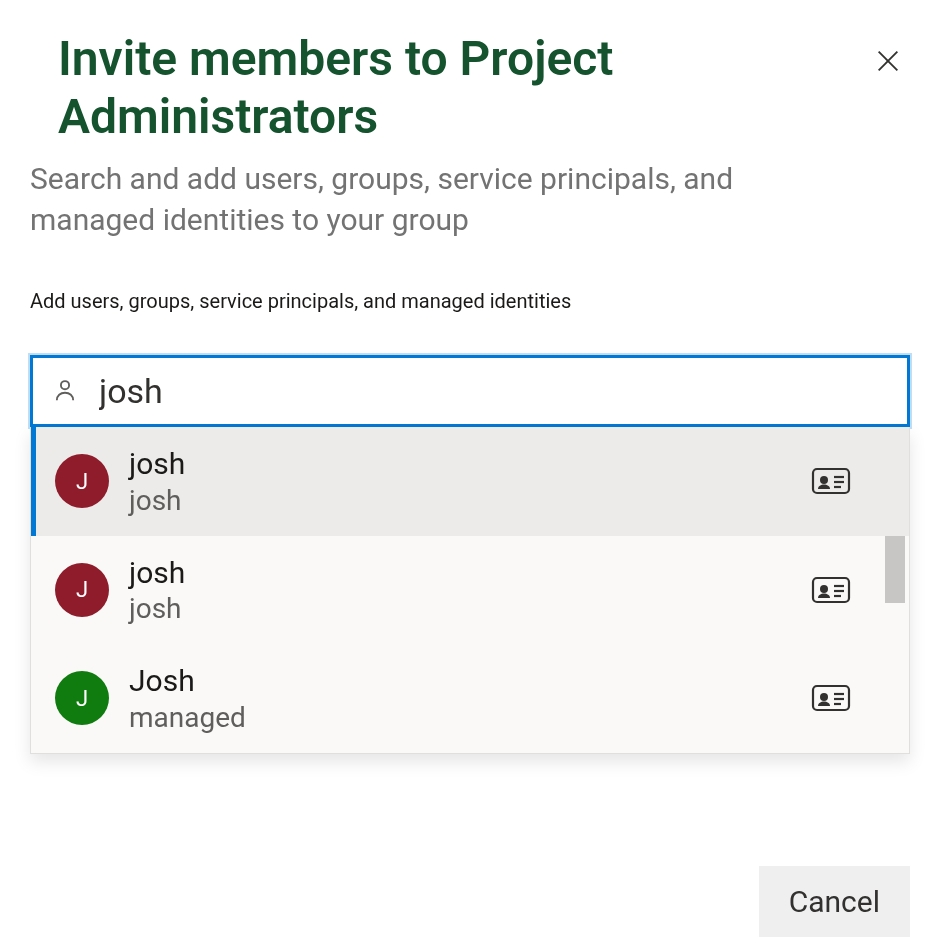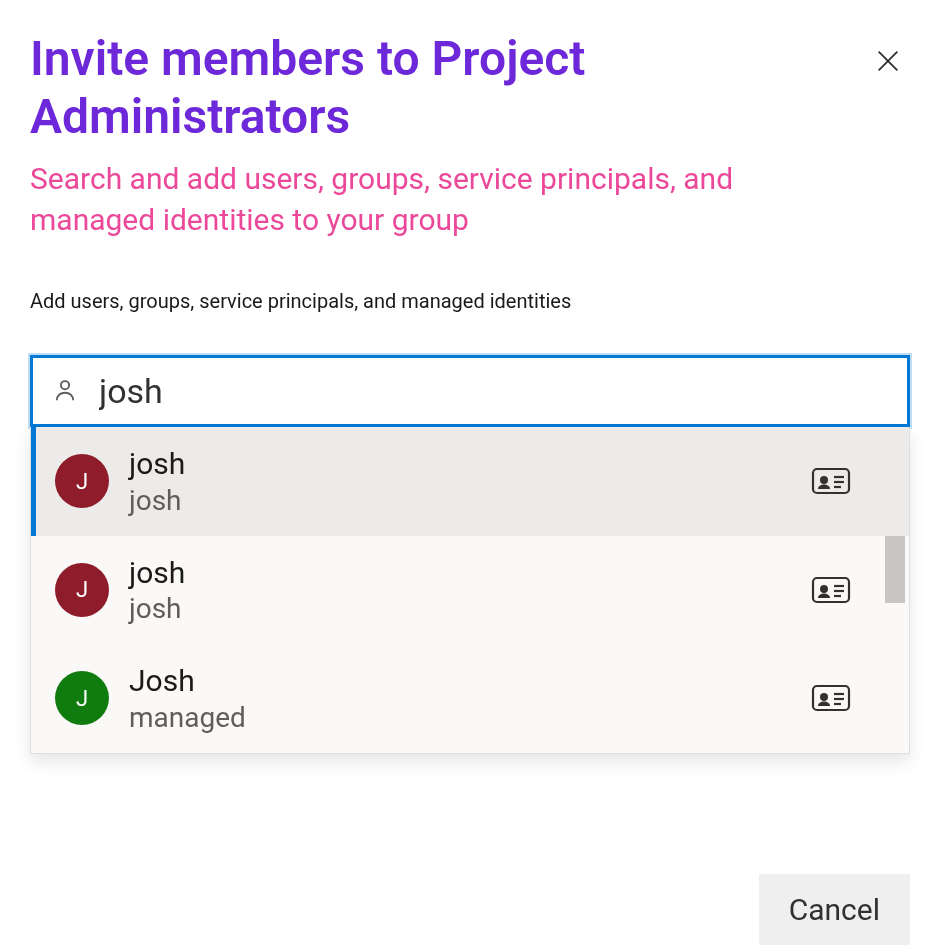--- a/index.html
+++ b/index.html
@@ -20,42 +20,43 @@
     }
     .header-row {
       display: flex;
       align-items: flex-start;
       justify-content: space-between;
     }
     .title {
       font-size: 48px;
       font-weight: 600;
       line-height: 1.2;
-      color: #6d28d9;
+      color: #14532d;
       max-width: 720px;
+      margin-left: 28px;
     }
     .close-btn {
       width: 44px;
       height: 44px;
       margin-top: 10px;
       display: flex;
       align-items: center;
       justify-content: center;
       cursor: pointer;
       background: transparent;
       border: none;
       color: #323130;
     }
     .close-btn svg {
       width: 28px;
       height: 28px;
     }
     .subtitle {
       font-size: 30px;
-      color: #ec4899;
+      color: #737373;
       line-height: 1.35;
       margin-top: 14px;
       max-width: 820px;
     }
     .field-label {
       font-size: 20px;
       color: #1b1a19;
       margin-top: 48px;
       line-height: 1.35;
     }
@@ -176,21 +177,21 @@
       margin-right: 30px;
     }
     .card-icon svg {
       width: 40px;
       height: 28px;
       display: block;
     }
     .footer {
       position: absolute;
       right: 30px;
-      bottom: 4px;
+      bottom: 12px;
       display: flex;
       gap: 10px;
       justify-content: space-between;
     }
     .btn {
       font-size: 30px;
       padding: 18px 30px;
       border: none;
       font-family: inherit;
       cursor: pointer;

